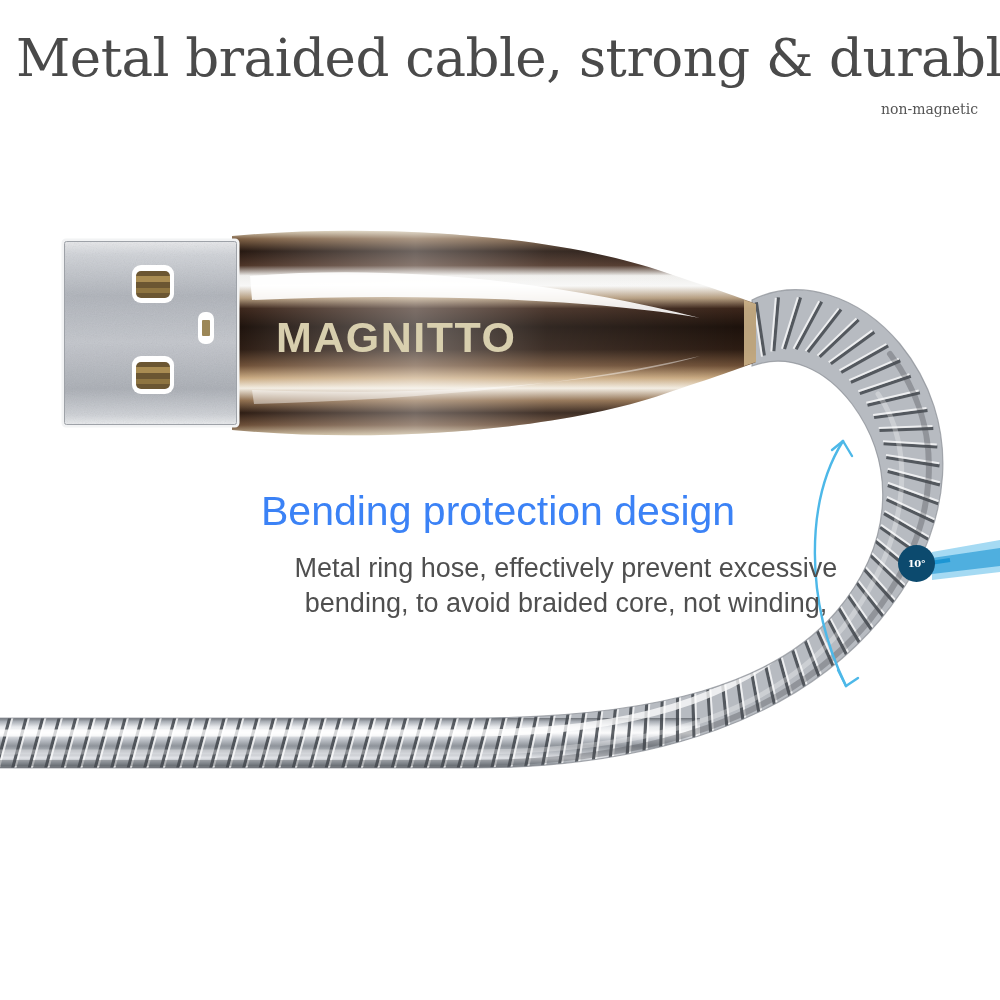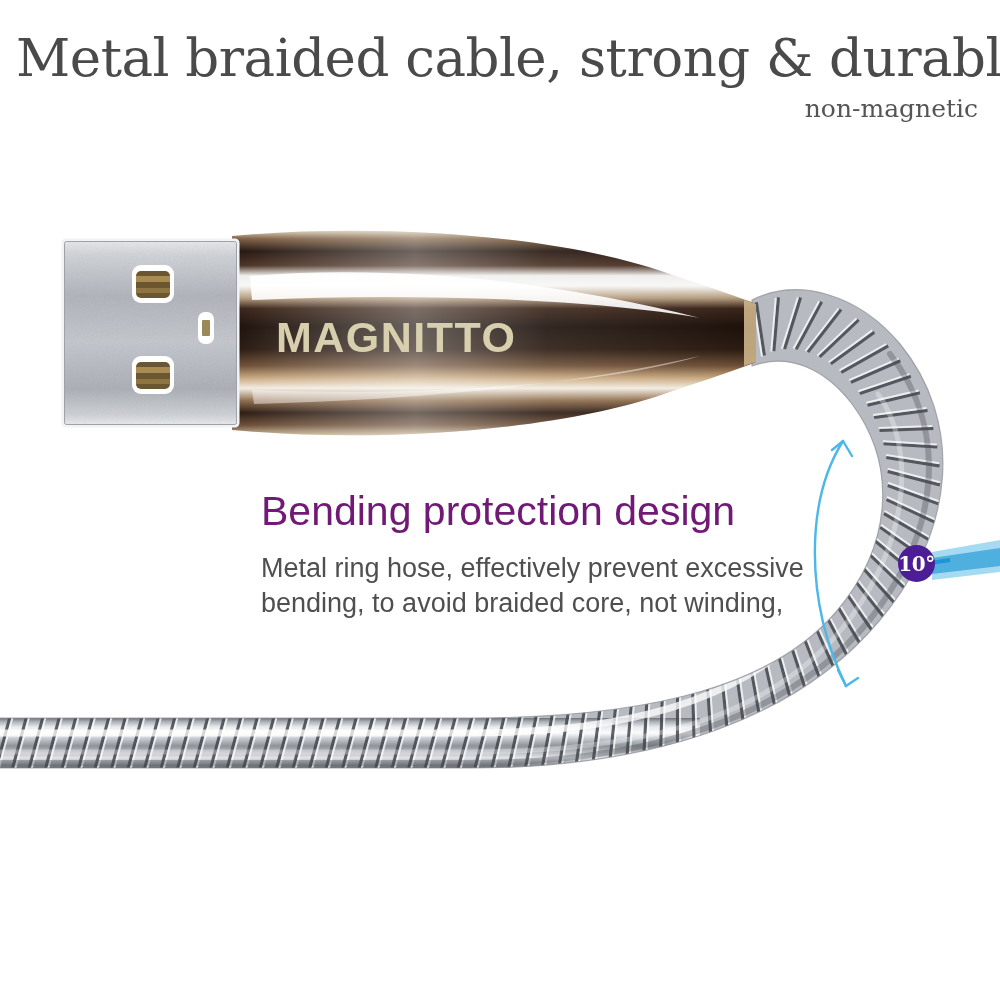--- a/index.html
+++ b/index.html
@@ -30,71 +30,71 @@
     line-height: 62px;
     letter-spacing: -0.5px;
     color: #4a4a4a;
     white-space: nowrap;
   }
   #subheadline {
     position: absolute;
     right: 22px;
     top: 97px;
     font-family: "DejaVu Serif", "Liberation Serif", serif;
-    font-size: 25px;
+    font-size: 14px;
     line-height: 24px;
     color: #555555;
     white-space: nowrap;
   }
 
   
   #feature-title {
     position: absolute;
     left: 261px;
     top: 487px;
     font-family: "Liberation Sans", sans-serif;
     font-size: 41px;
     line-height: 48px;
-    color: #701a75;
+    color: #3b82f6;
     white-space: nowrap;
   }
   #feature-body {
     position: absolute;
     left: 261px;
     top: 551px;
     width: 610px;
     font-family: "Liberation Sans", sans-serif;
     font-size: 27px;
     line-height: 35px;
     color: #4f4f4f;
   }
-  #feature-body .ln { display: block; white-space: nowrap; }
+  #feature-body .ln { display: block; white-space: nowrap; text-align: center; }
 
   
   #product {
     position: absolute;
     left: 0;
     top: 0;
     width: 1000px;
     height: 1000px;
     pointer-events: none;
   }
 
   
   #angle-badge {
     position: absolute;
     left: 898px;
     top: 545px;
     width: 37px;
     height: 37px;
     border-radius: 50%;
-    background: #4c1d95;
+    background: #0c4a6e;
     color: #ffffff;
     font-family: "DejaVu Serif", "Liberation Serif", serif;
-    font-size: 20px;
+    font-size: 10px;
     font-weight: bold;
     display: flex;
     align-items: center;
     justify-content: center;
     letter-spacing: -0.5px;
     z-index: 6;
   }
 </style>
 </head>
 <body>

